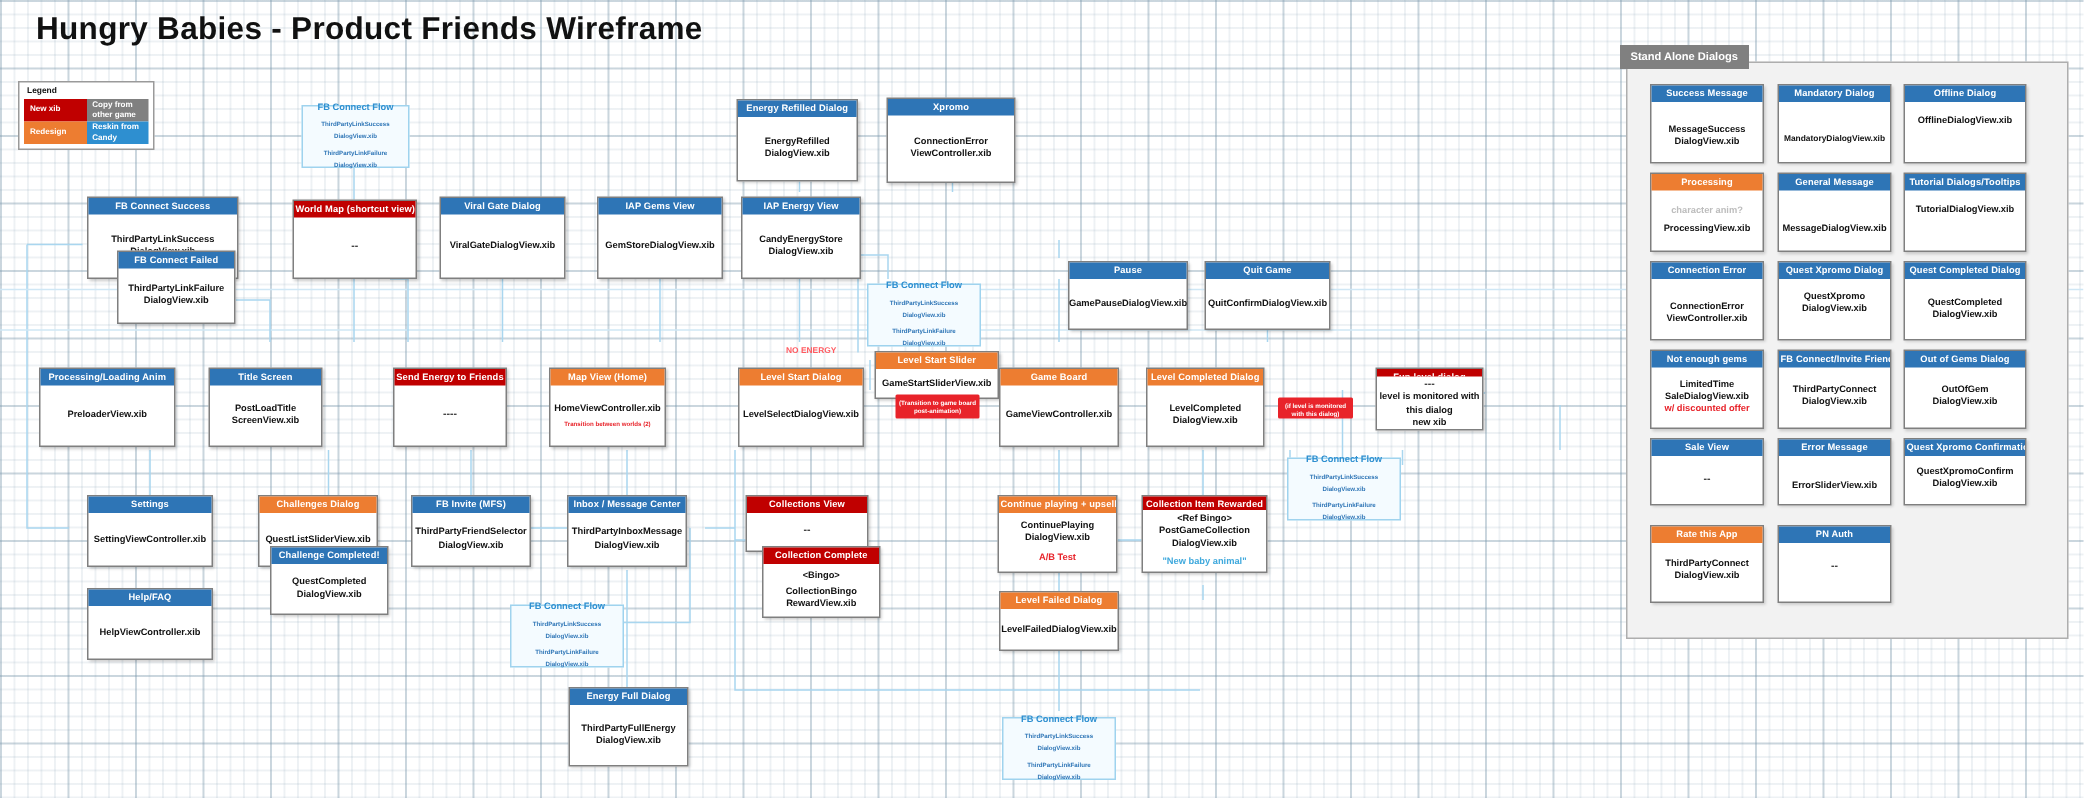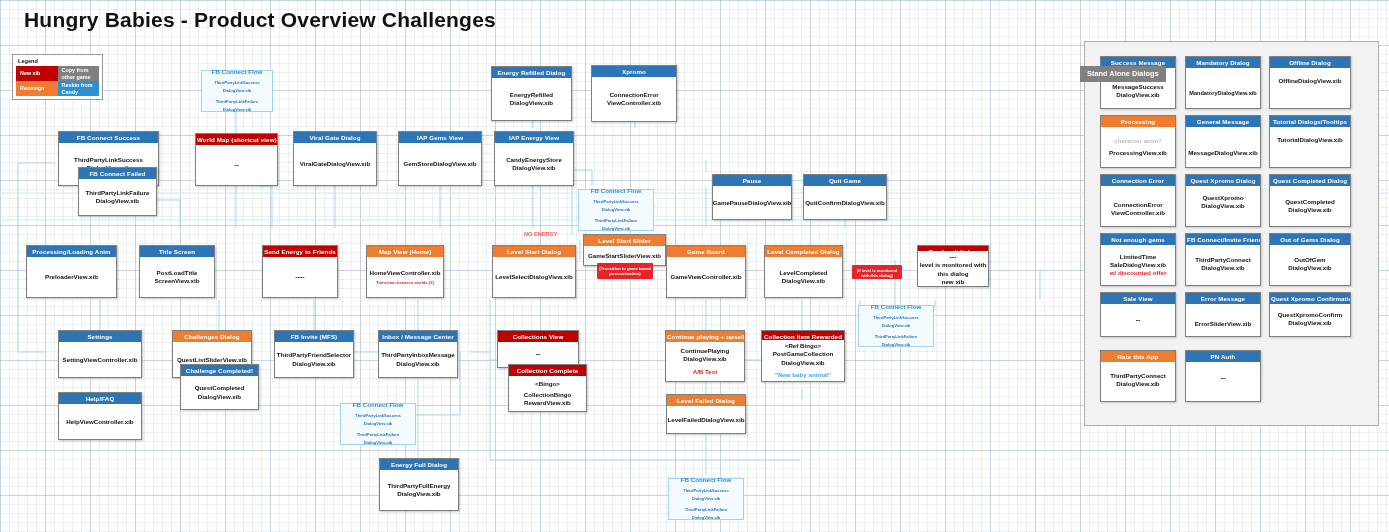--- a/index.html
+++ b/index.html
@@ -118,21 +118,20 @@
   #sad{
     position:absolute;left:1084px;top:41px;width:295px;height:385px;
     background:#f2f2f2;border:1px solid #aeaeae;box-sizing:border-box;
   }
   #sad-tab{
     position:absolute;left:1080px;top:30px;
     background:#808080;color:#fff;
     font-size:7.4px;font-weight:bold;
     padding:3px 7px 4px;
     box-sizing:border-box;
-    margin-top:36px;
   }
   #sad .node{box-shadow:1px 1px 2px rgba(0,0,0,.18);}
 </style>
 </head>
 <body>
 
 <div id="canvas"></div>
 
 <svg id="wires" xmlns="http://www.w3.org/2000/svg">
   <g stroke="#a9d6ef" stroke-width="1" fill="none">
@@ -171,21 +170,21 @@
     <path d="M314,300 L314,332"></path>
     <path d="M418,300 L418,332"></path>
     <path d="M418,380 L418,462"></path>
     <path d="M860,300 L860,332"></path>
     <path d="M935,300 L935,310"></path>
     <path d="M1040,270 L1040,300"></path>
     <path d="M957,262 L990,262"></path>
   </g>
 </svg>
 
-<div id="title">Hungry Babies - Product Overview Challenges</div>
+<div id="title">Hungry Babies - Product Friends Wireframe</div>
 
 <div id="legend">
   <div class="lg-title">Legend</div>
   <div class="lg-grid">
     <div class="sw newxib">New xib</div>
     <div class="sw copy">Copy from other game</div>
     <div class="sw redesign">Redesign</div>
     <div class="sw reskin">Reskin from Candy</div>
   </div>
 </div>

